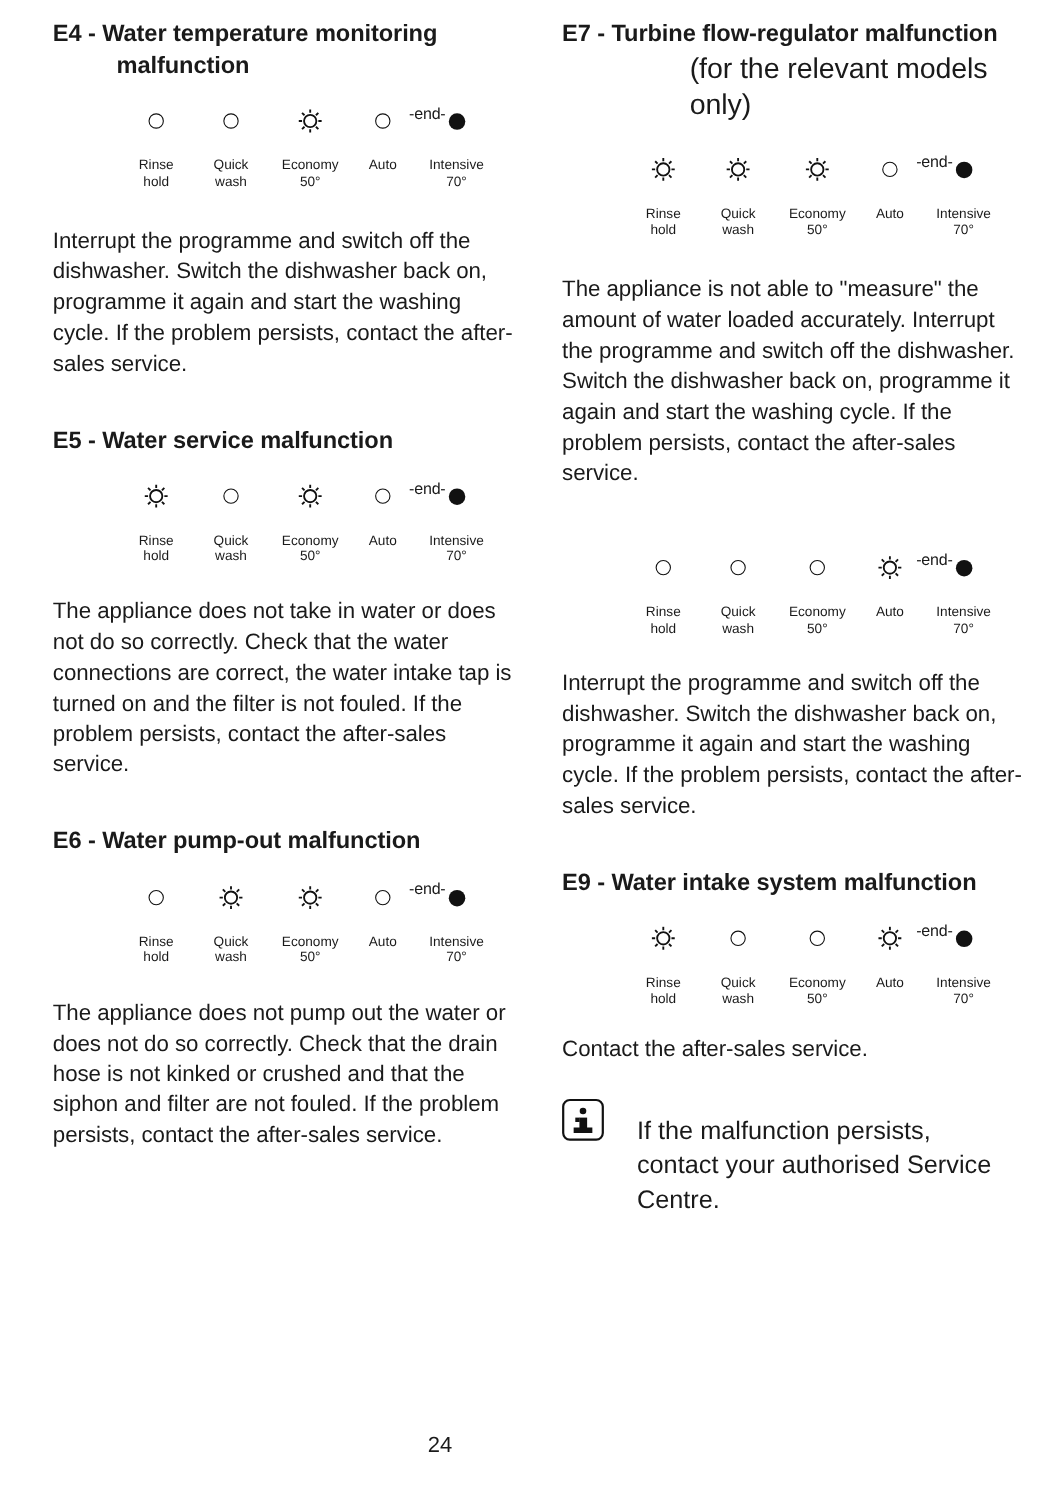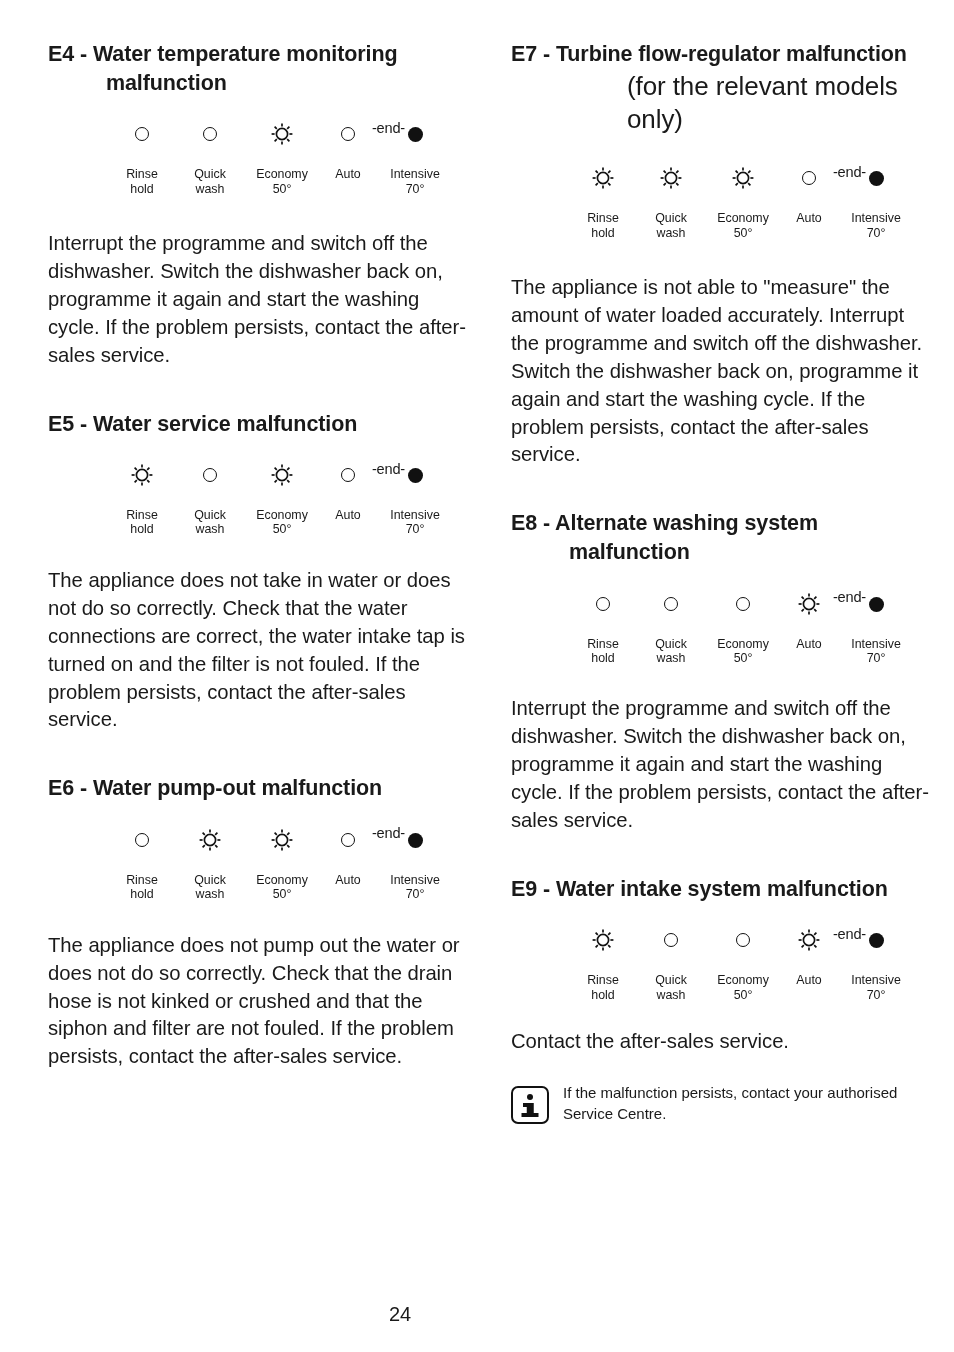--- a/index.html
+++ b/index.html
@@ -15,21 +15,21 @@
     font-family: "Liberation Sans", "DejaVu Sans", sans-serif;
     color: #1a1a1a;
     -webkit-font-smoothing: antialiased;
   }
   .page {
     position: absolute;
     left: 0; top: 0;
     width: 784px;
     height: 1352px;
     box-sizing: border-box;
-    padding: 40px 48px 0 48px;
+    padding: 16px 48px 0 48px;
   }
   .columns {
     display: flex;
     flex-direction: row;
     gap: 38px;
     align-items: flex-start;
   }
   .col {
     width: 425px;
     flex: 0 0 425px;
@@ -178,23 +178,23 @@
   .note-icon .hat {
     position: absolute;
     left: 50%;
     margin-left: -7.5px;
     top: 15px;
     width: 4px;
     height: 4px;
     background: #111;
   }
   .note-text {
-    font-size: 15px;
+    font-size: 23px;
     line-height: 1.37;
-    margin: 0;
+    margin: 16px;
     padding-top: 1px;
   }
   
   .page-number {
     position: absolute;
     left: 16px;
     right: 0;
     bottom: 26px;
     text-align: center;
     font-size: 20px;
@@ -507,21 +507,20 @@
 70°</div>
             </div>
           </div>
         <div class="sp-34"></div>
         <p class="body">The appliance is not able to "measure" the amount of water loaded accurately. Interrupt the programme and switch off the dishwasher. Switch the dishwasher back on, programme it again and start the washing cycle. If the problem persists, contact the after-sales service.</p>
       </section>
 
       <div class="sp-40"></div>
 
       <section>
-        <h2 class="section-heading">E8 - Alternate washing system malfunction</h2>
         <div class="sp-18"></div>
         <div class="leds" style="padding-left:58px;">
             <div class="led-cell" style="width: 68px;">
               <div class="led-glyph-row">
                 <span class="glyph off"></span>
               </div>
               <div class="led-label">Rinse
 hold</div>
             </div>
             <div class="led-cell" style="width: 68px;">

